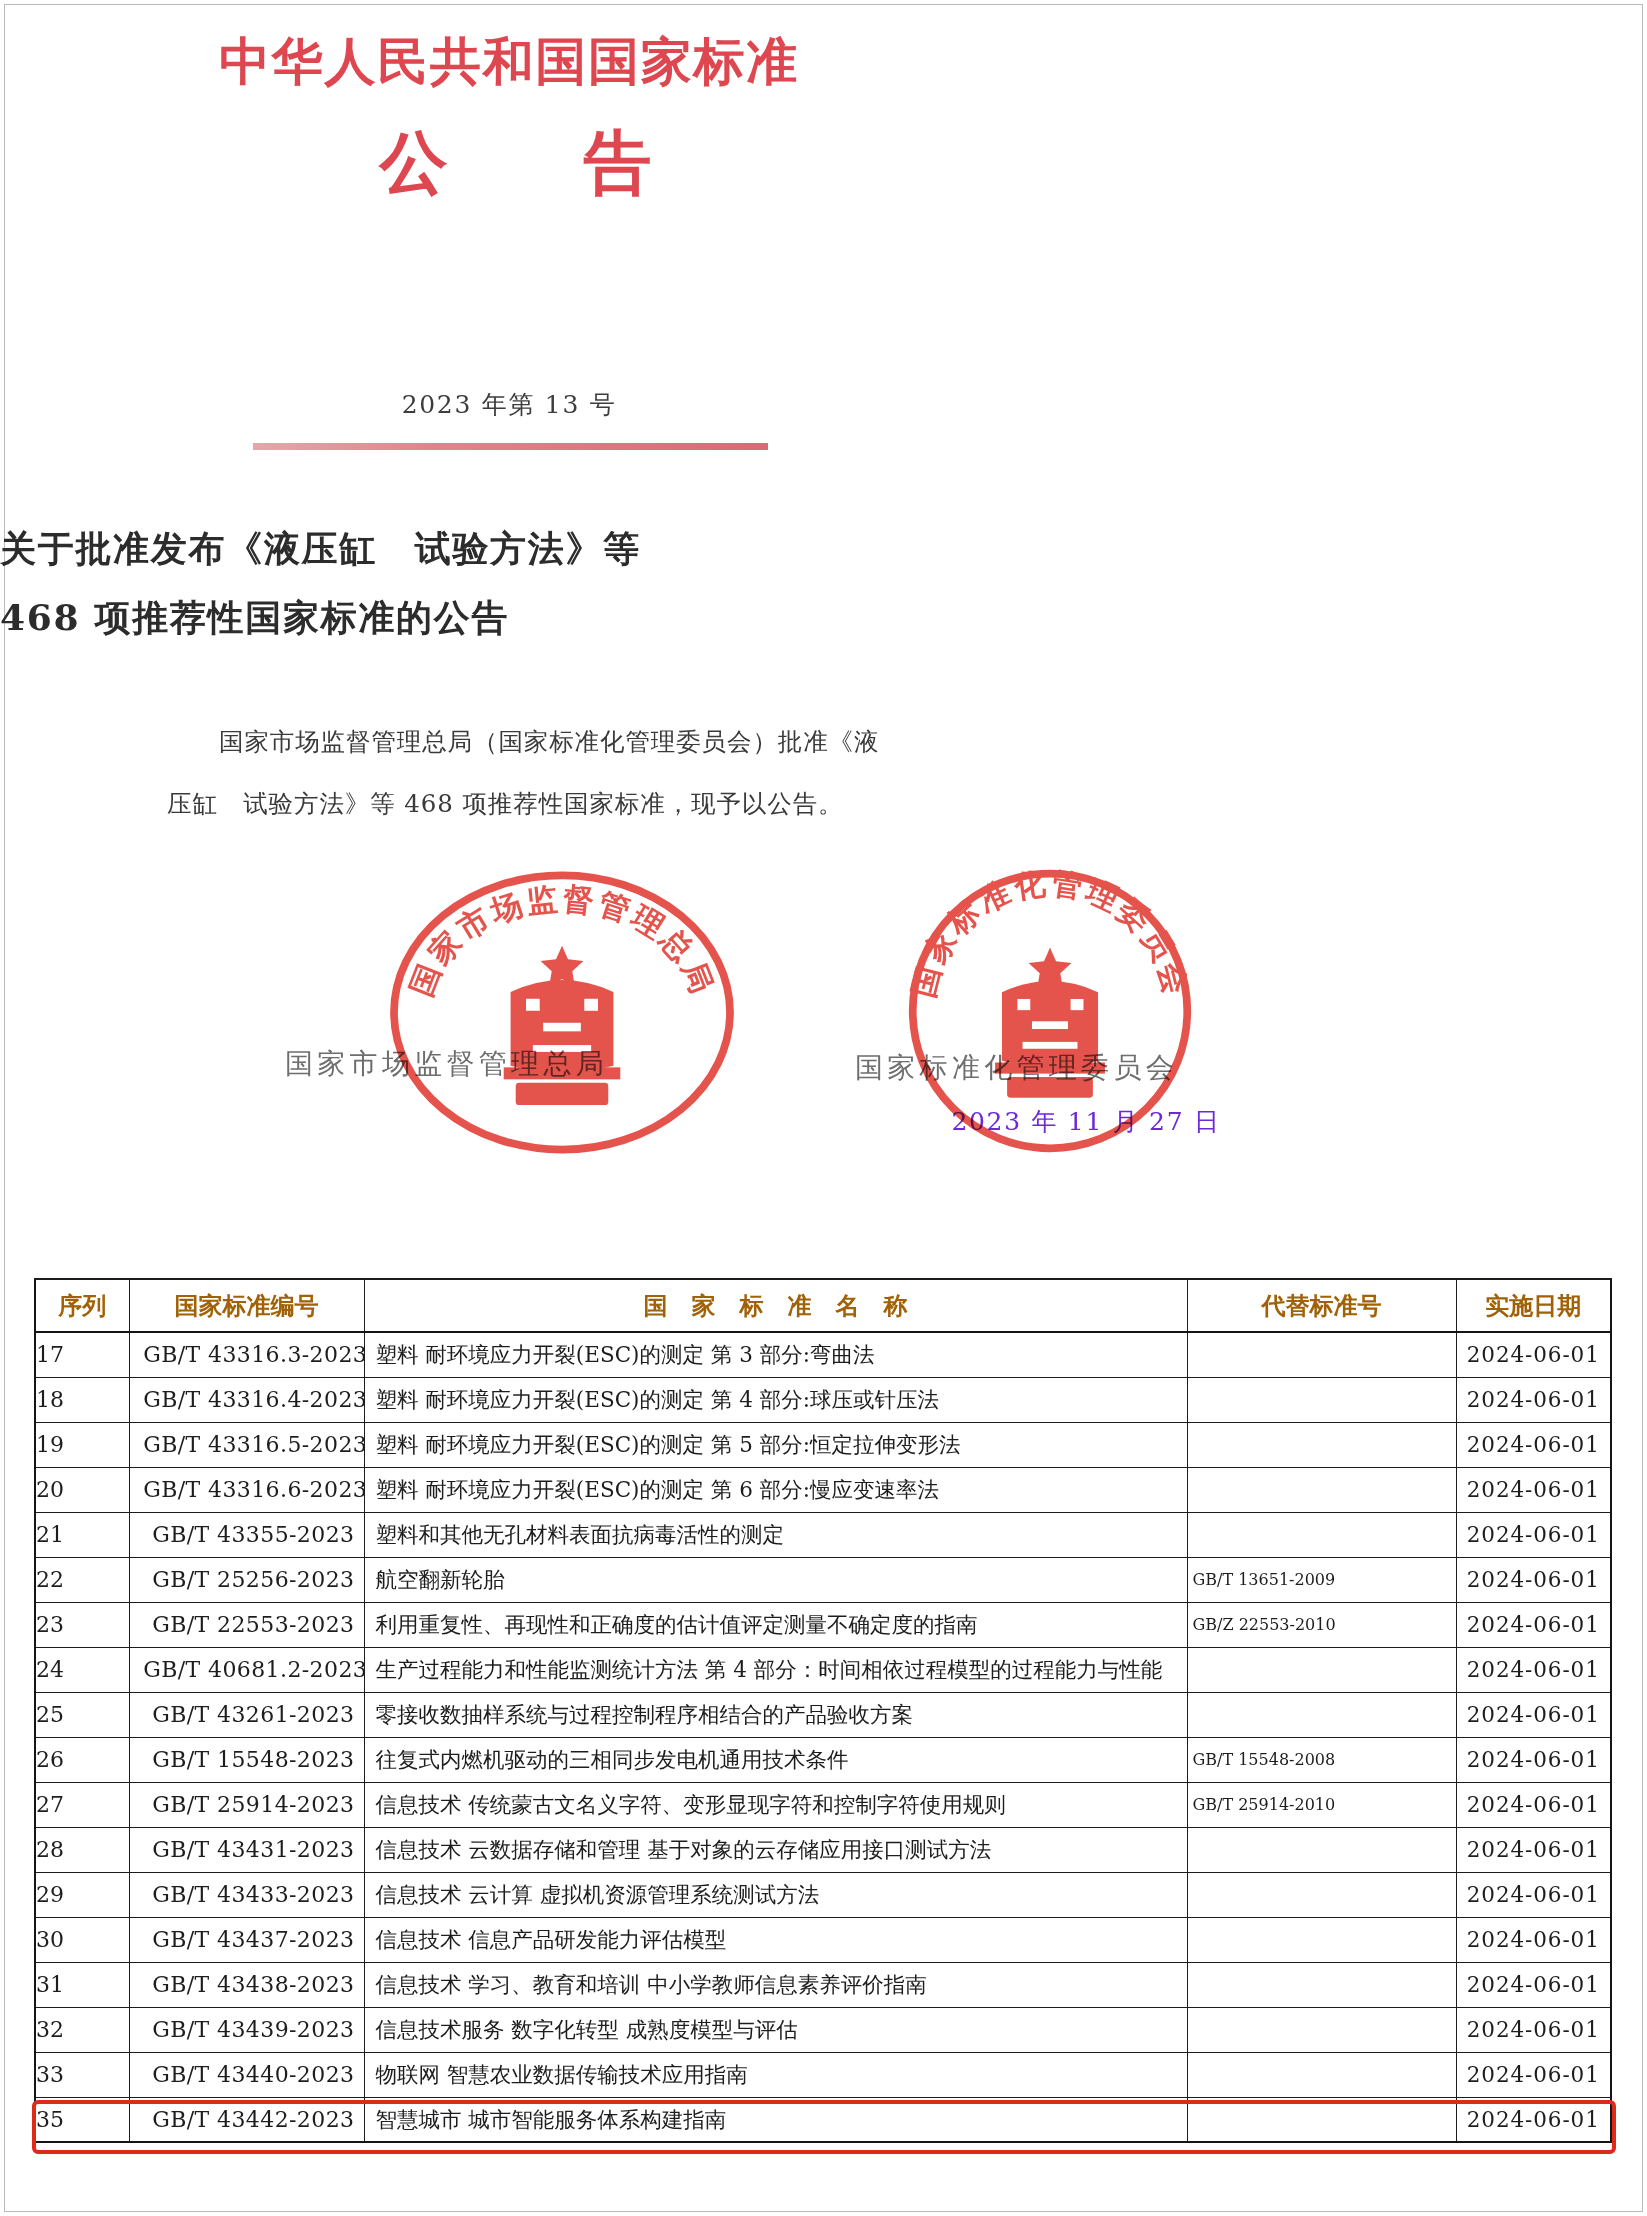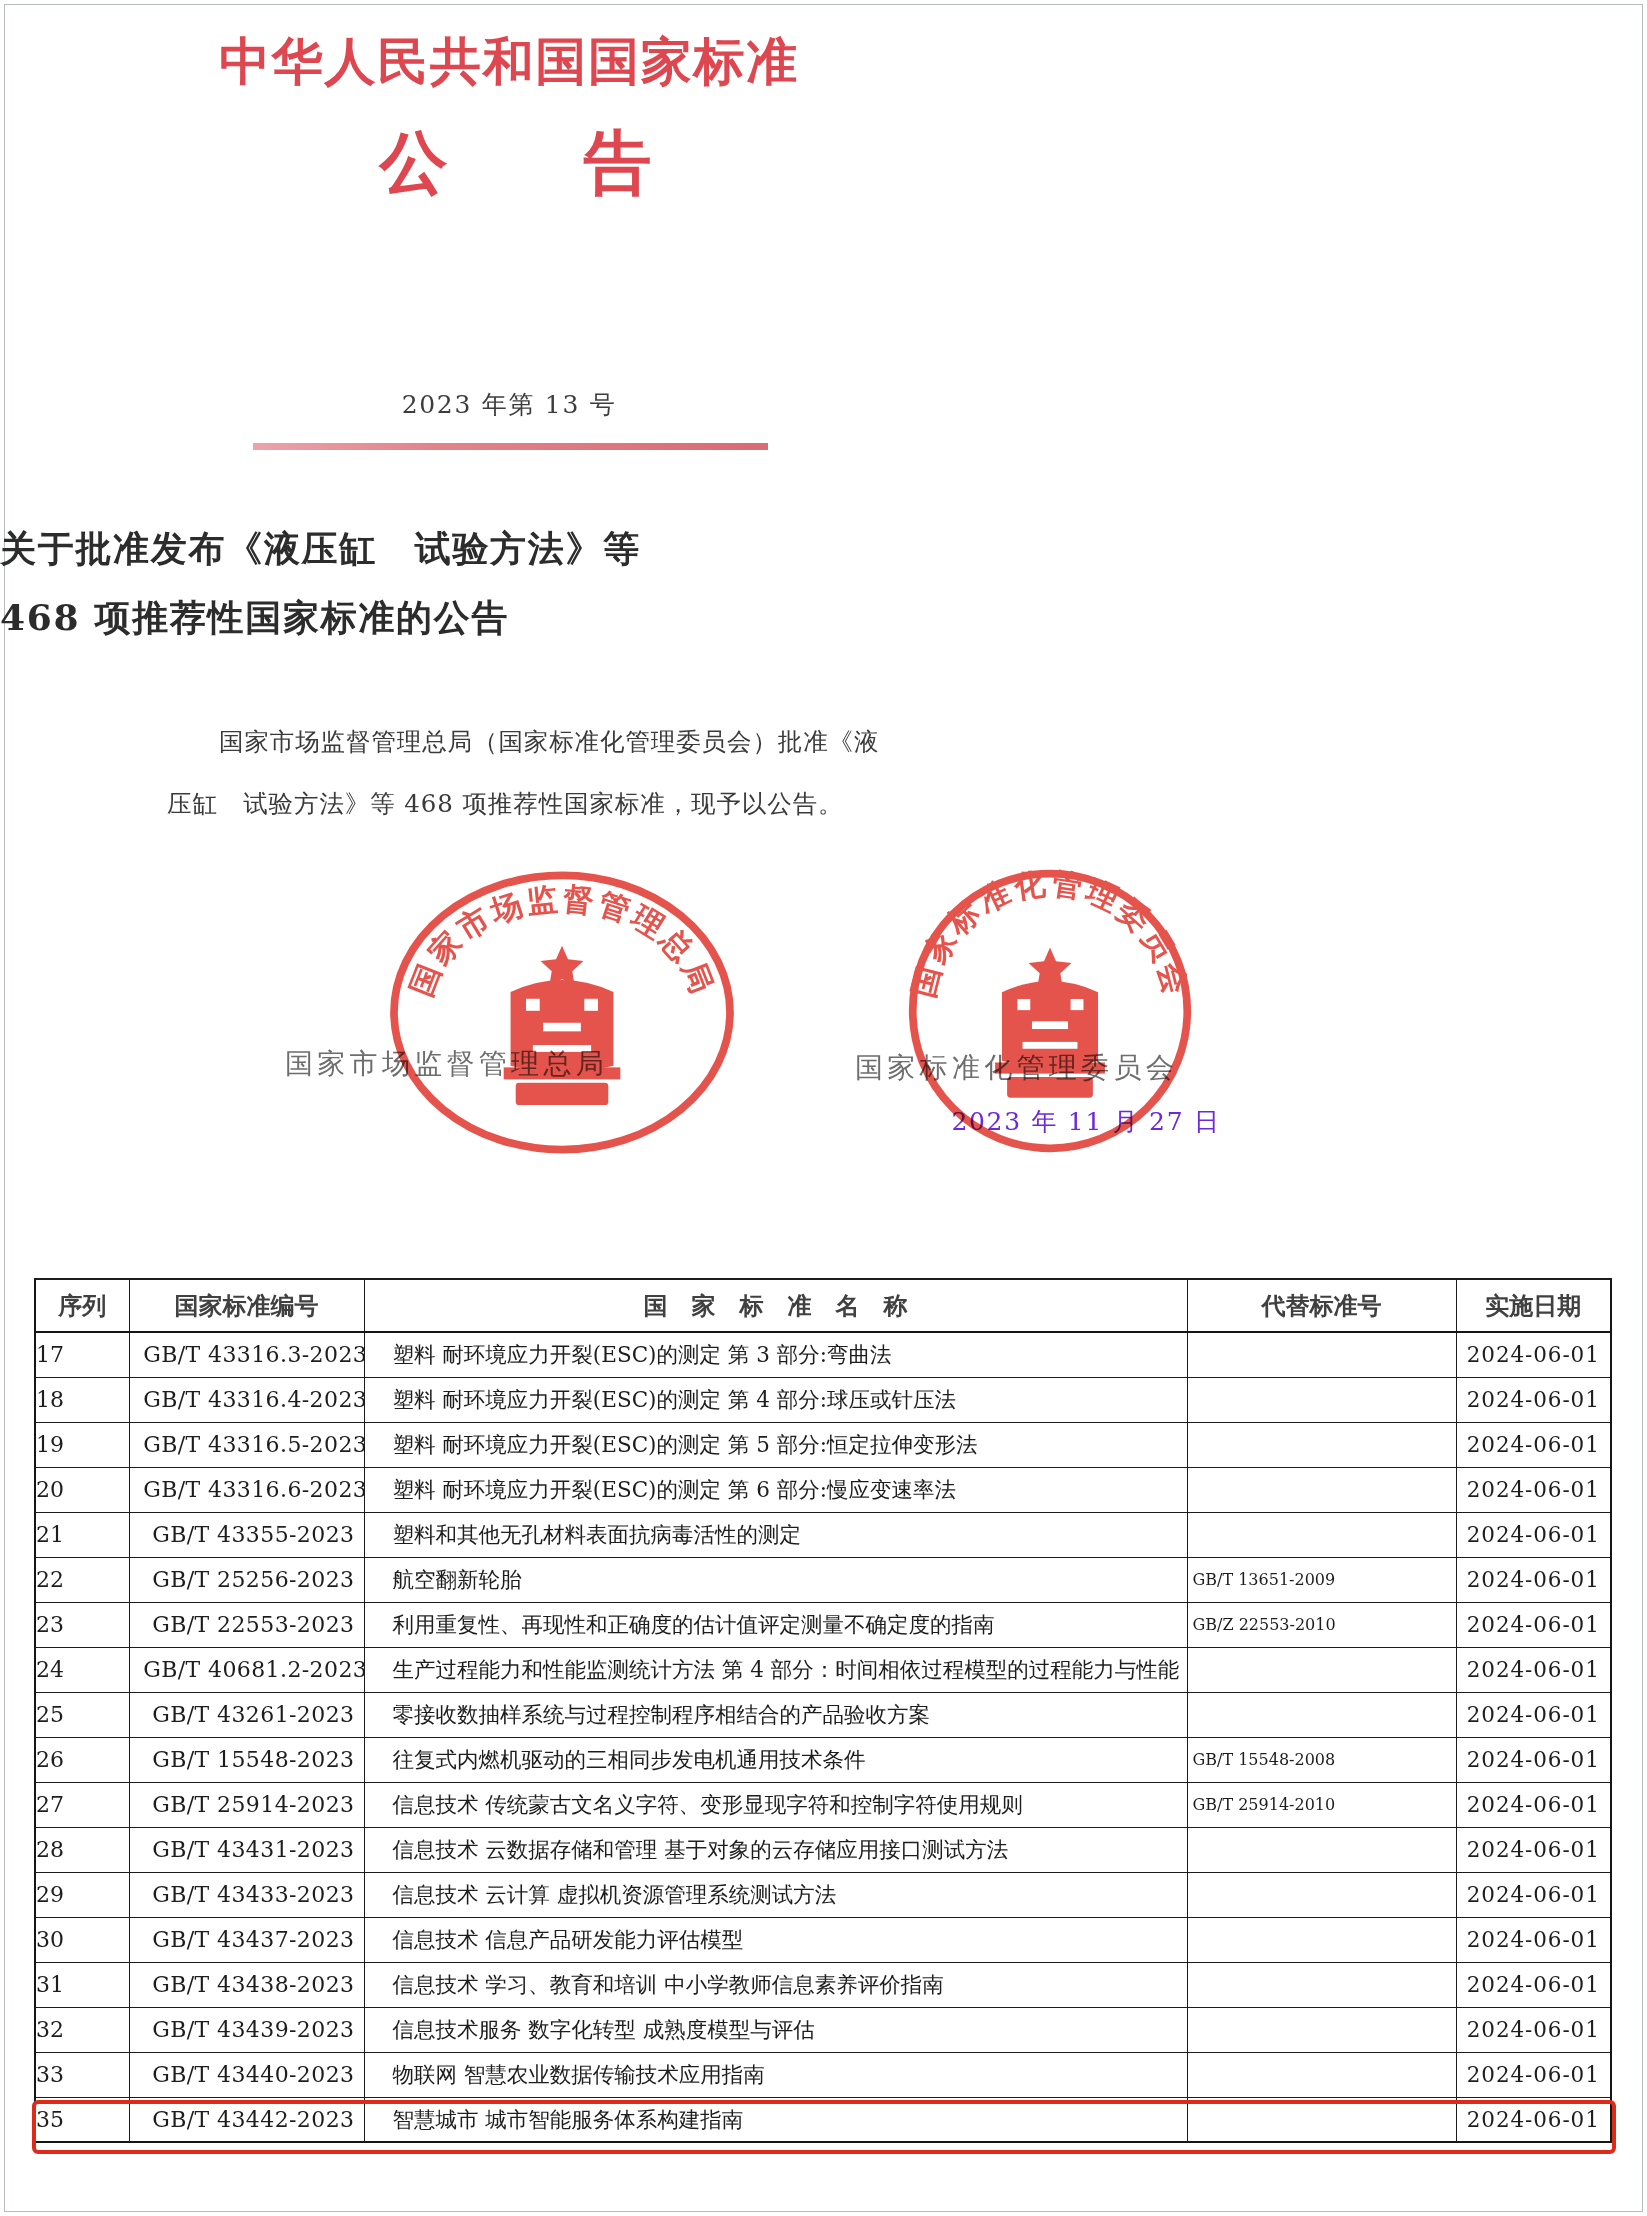--- a/index.html
+++ b/index.html
@@ -45,26 +45,26 @@
     font-size:25px;color:#6d28d9;letter-spacing:1.7px;z-index:1;}
   .seal{position:absolute;z-index:2;mix-blend-mode:multiply;opacity:.88;}
   .seal.left{left:382px;top:863px;}
   .seal.right{left:899px;top:860px;}
 
   
   .table-wrap{position:absolute;left:34px;top:1278px;width:1577px;}
   table{width:100%;border-collapse:collapse;table-layout:fixed;}
   th,td{border:1.3px solid #1c1c1c;vertical-align:middle;}
   thead th{border-top:2.6px solid #1c1c1c;border-bottom:2.6px solid #151515;
-    height:53px;font-size:24px;font-weight:bold;color:#404040;}
+    height:53px;font-size:24px;font-weight:bold;color:#a16207;}
   th.c-name{letter-spacing:0;}
   tbody td{height:45px;font-size:21.5px;color:#1d1d1d;white-space:nowrap;overflow:visible;}
   td.c-seq{font-size:22px;}
   td.c-code{padding-left:13.7px;font-size:22px;letter-spacing:0.4px;text-align:center;}
-  td.c-name{padding-left:28px;margin-top:7px;}
+  td.c-name{padding-left:11px;margin-top:7px;}
   td.c-repl{padding-left:5px;font-size:16px;}
   td.c-date{text-align:center;font-size:21.5px;letter-spacing:0.9px;}
   table,tr{border-color:#1c1c1c;}
   .table-wrap table{border:2.6px solid #151515;}
 
   .highlight-box{position:absolute;border:4.3px solid var(--highlight-red);
     border-radius:6px;z-index:3;pointer-events:none;display:none;}
 </style>
 </head>
 <body>

